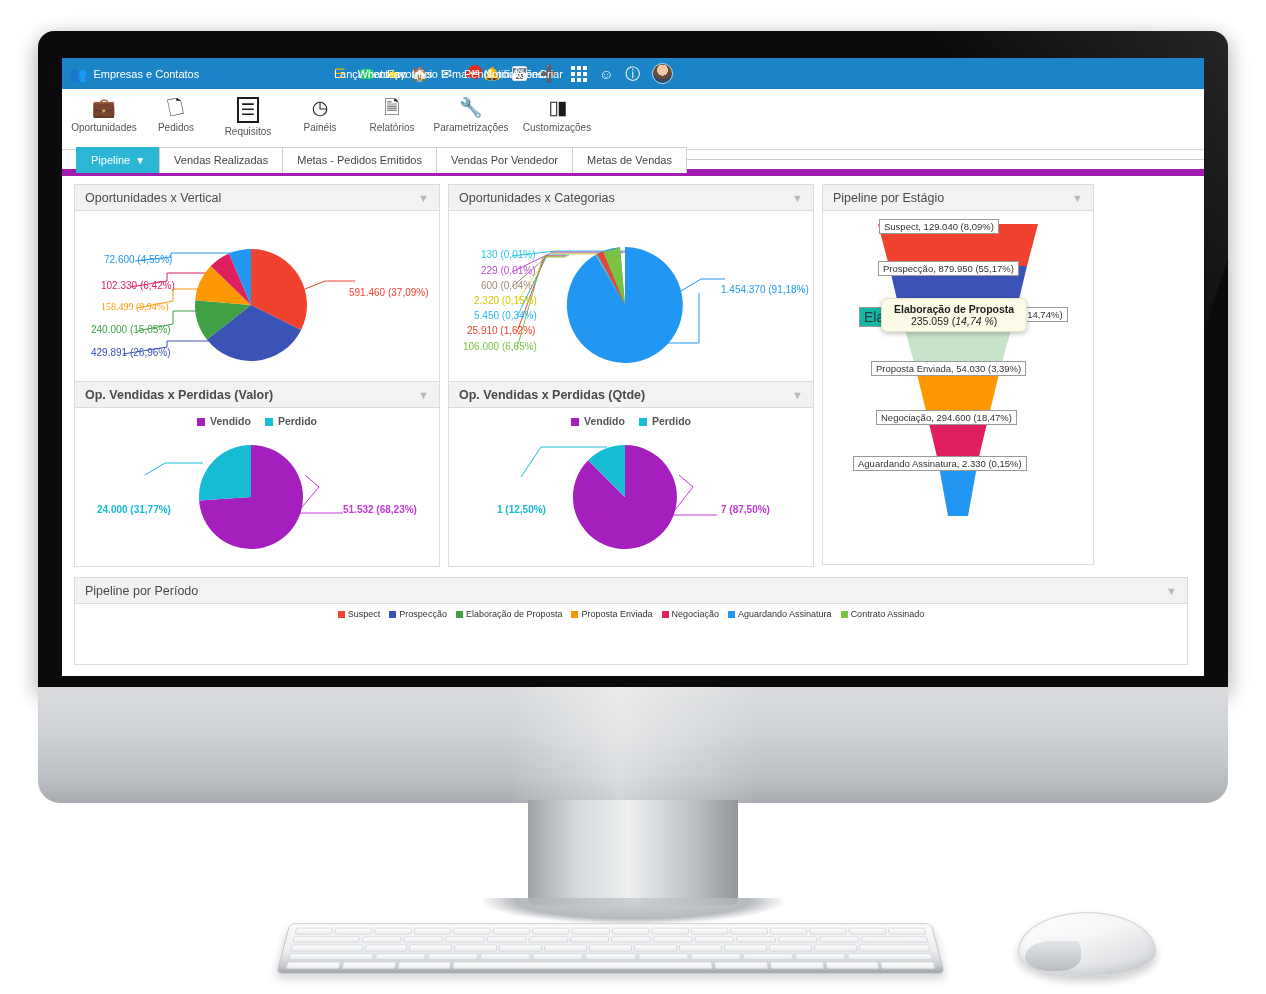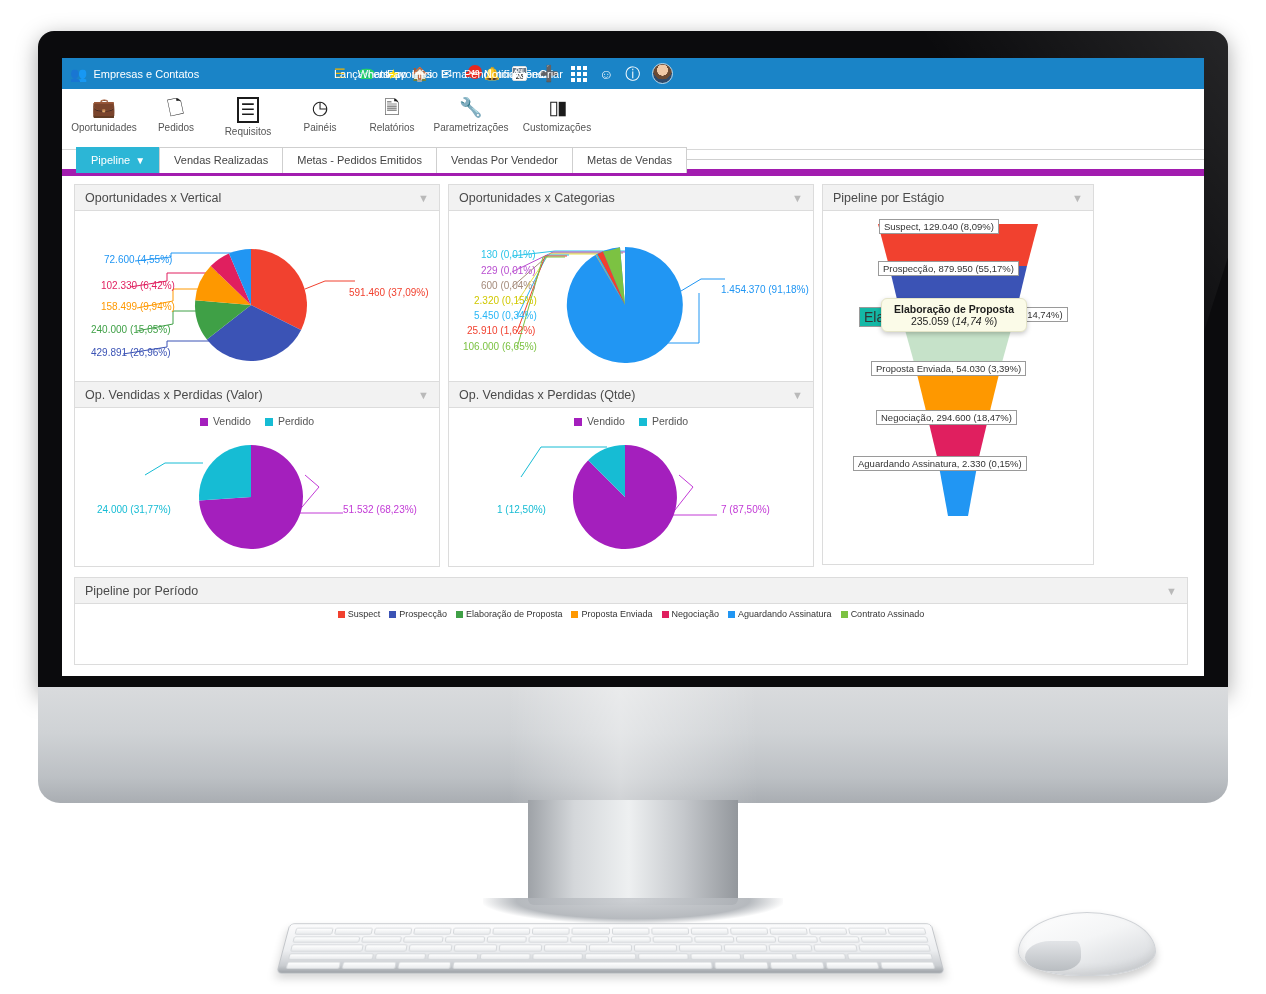--- a/index.html
+++ b/index.html
@@ -342,21 +342,21 @@
                   <path d="M0,0 L0,-56 A56,56 0 0 1 50.1,25.0 Z" fill="#f1412f"></path>
                   <path d="M0,0 L50.1,25.0 A56,56 0 0 1 -44.1,34.5 Z" fill="#3b53b5"></path>
                   <path d="M0,0 L-44.1,34.5 A56,56 0 0 1 -55.8,-4.8 Z" fill="#3fa046"></path>
                   <path d="M0,0 L-55.8,-4.8 A56,56 0 0 1 -40.3,-38.9 Z" fill="#fe9800"></path>
                   <path d="M0,0 L-40.3,-38.9 A56,56 0 0 1 -22.0,-51.5 Z" fill="#e01f5f"></path>
                   <path d="M0,0 L-22.0,-51.5 A56,56 0 0 1 0,-56 Z" fill="#2196f3"></path>
                 </g>
               </svg>
               <div class="lbl" style="left:29px;top:43px;color:#2196f3;">72.600 (4,55%)</div>
               <div class="lbl" style="left:26px;top:69px;color:#e01f5f;">102.330 (6,42%)</div>
-              <div class="lbl" style="left:26px;top:90px;color:#fe9800;">158.499 (9,94%)</div>
+              <div class="lbl" style="left:26px;top:90px;color:#fe9800;font-family:Liberation Serif, serif;">158.499 (9,94%)</div>
               <div class="lbl" style="left:16px;top:113px;color:#3fa046;">240.000 (15,05%)</div>
               <div class="lbl" style="left:16px;top:136px;color:#3b53b5;">429.891 (26,96%)</div>
               <div class="lbl" style="left:274px;top:76px;color:#f1412f;">591.460 (37,09%)</div>
             </div>
           </div>
 
           <div class="panel col-b">
             <div class="phead">
               <span>Oportunidades x Categorias</span>
               <span class="filter-ic">▼</span>
@@ -426,21 +426,21 @@
               </div>
 
               <div style="position:absolute;left:48px;top:150px;background:#fff;border:1px solid #9a9a9a;font-size:9.5px;padding:1px 4px;color:#333;white-space:nowrap;">Proposta Enviada, 54.030 (3,39%)</div>
               <div style="position:absolute;left:53px;top:199px;background:#fff;border:1px solid #9a9a9a;font-size:9.5px;padding:1px 4px;color:#333;white-space:nowrap;">Negociação, 294.600 (18,47%)</div>
               <div style="position:absolute;left:30px;top:245px;background:#fff;border:1px solid #9a9a9a;font-size:9.5px;padding:1px 4px;color:#333;white-space:nowrap;">Aguardando Assinatura, 2.330 (0,15%)</div>
             </div>
           </div>
         </div>
 
         <div class="row" style="margin-top:-389px;width:740px;">
-          <div style="width:740px;display:flex;gap:8px;margin-top:197px;">
+          <div style="width:740px;display:flex;gap:8px;margin-top:197px;font-weight:bold;">
 
             <div class="panel col-a">
               <div class="phead">
                 <span>Op. Vendidas x Perdidas (Valor)</span>
                 <span class="filter-ic">▼</span>
               </div>
               <div class="pbody" style="height:158px;">
                 <div class="legend">
                   <span><span class="sw" style="background:#a41fbd;"></span><span>Vendido</span></span>
                   <span><span class="sw" style="background:#16bcd4;"></span><span>Perdido</span></span>

